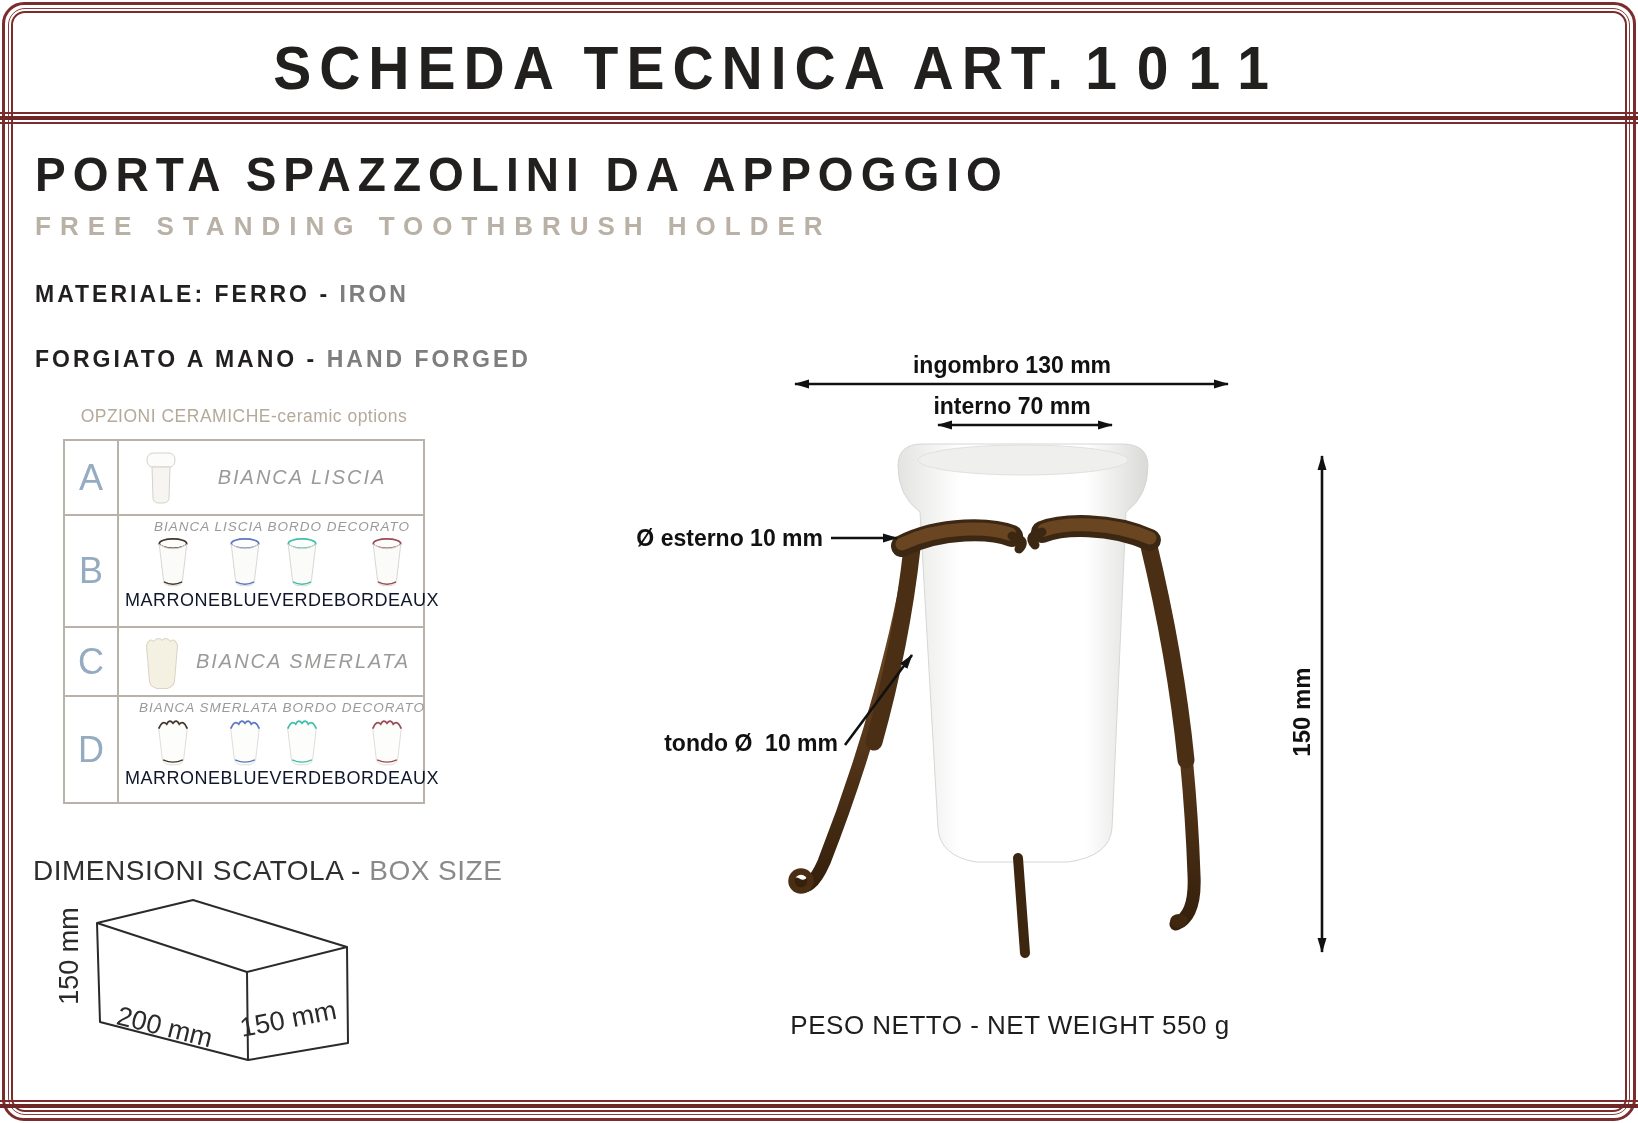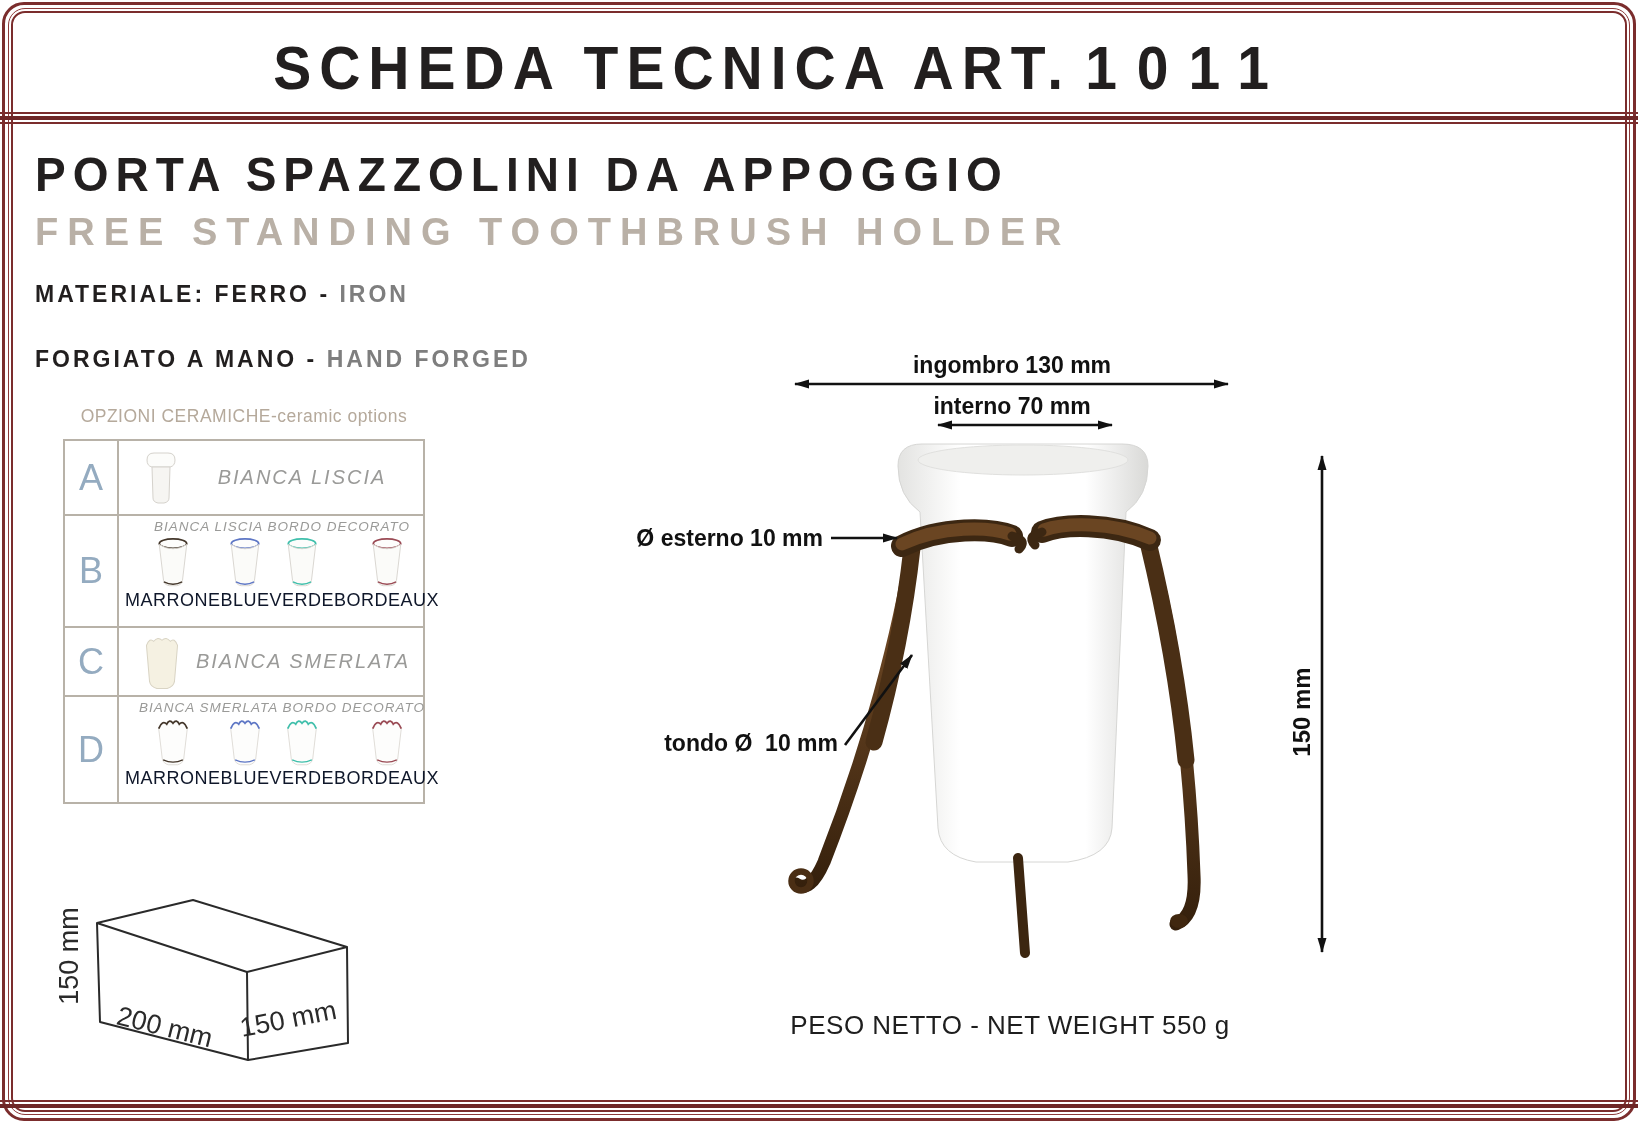--- a/index.html
+++ b/index.html
@@ -12,21 +12,21 @@
   .frame-c{inset:11px;border:2px solid #7b2d2d;border-radius:14px;}
   .sepline{position:absolute;left:0;right:0;}
   .sep-thin{height:2px;background:#7b2d2d;}
   .sep-thick{height:4px;background:#6e2626;}
   
   .hdr{position:absolute;left:0;right:0;top:26px;height:82px;display:flex;align-items:center;justify-content:center;padding-right:76px;}
   .hdr h1{margin:0;font-size:57px;font-weight:800;letter-spacing:8px;color:#221f1f;transform:scaleY(1.08);white-space:nowrap;}
   .hdr .hnum{letter-spacing:20px;padding-left:14px;}
   
   .title-it{position:absolute;left:35px;top:146px;font-size:46px;font-weight:800;letter-spacing:7px;color:#221f1f;transform:scaleY(1.04);transform-origin:left top;white-space:nowrap;}
-  .title-en{position:absolute;left:35px;top:211px;font-size:38px;font-weight:800;letter-spacing:9px;color:#b9b0a6;white-space:nowrap;}
+  .title-en{position:absolute;left:35px;top:211px;font-size:26px;font-weight:800;letter-spacing:9px;color:#b9b0a6;white-space:nowrap;}
   .mat{position:absolute;left:35px;font-size:23px;font-weight:800;letter-spacing:3px;white-space:nowrap;color:#221f1f;}
   .mat .gray{color:#7e7e7e;}
   .mat1{top:281px;} .mat2{top:314px;margin-top:32px;}
   
   .cer-title{position:absolute;left:63px;top:406px;width:362px;text-align:center;font-size:17.5px;color:#b5a99b;letter-spacing:.5px;}
   .cer-table{position:absolute;left:63px;top:439px;width:362px;border:2px solid #b8b2a8;box-sizing:border-box;}
   .t-row{display:flex;border-top:2px solid #b8b2a8;box-sizing:border-box;}
   .t-row:first-child{border-top:none;}
   .t-letter{width:52px;flex:0 0 52px;border-right:2px solid #b8b2a8;display:flex;align-items:center;justify-content:center;
             font-size:36px;color:#94abc0;}
@@ -192,20 +192,24 @@
             <svg class="cupicon" width="40" height="50" viewBox="0 0 40 56" style="color: rgb(154, 74, 84);">
                 <use href="#sym-cup-smer-dec"></use>
               </svg>
             <div class="t-variant">BORDEAUX</div>
           </div>
         </div>
       </div>
     </div>
   </div>
 
+  <div class="box-title">
+    <span>DIMENSIONI SCATOLA -</span>
+    <span class="gray">BOX SIZE</span>
+  </div>
   <svg class="box-svg" width="330" height="200" viewBox="0 0 330 200">
     <g fill="none" stroke="#2a2a2a" stroke-width="2" stroke-linejoin="round">
       <path d="M52,43 L148,20 L302,67 L202,92 Z"></path>
       <path d="M52,43 L55,142 L203,180 L202,92"></path>
       <path d="M302,67 L303,163 L203,180"></path>
     </g>
   </svg>
   <div class="rotlabel box-h">150 mm</div>
   <div class="rotlabel box-l">200 mm</div>
   <div class="rotlabel box-d">150 mm</div>

